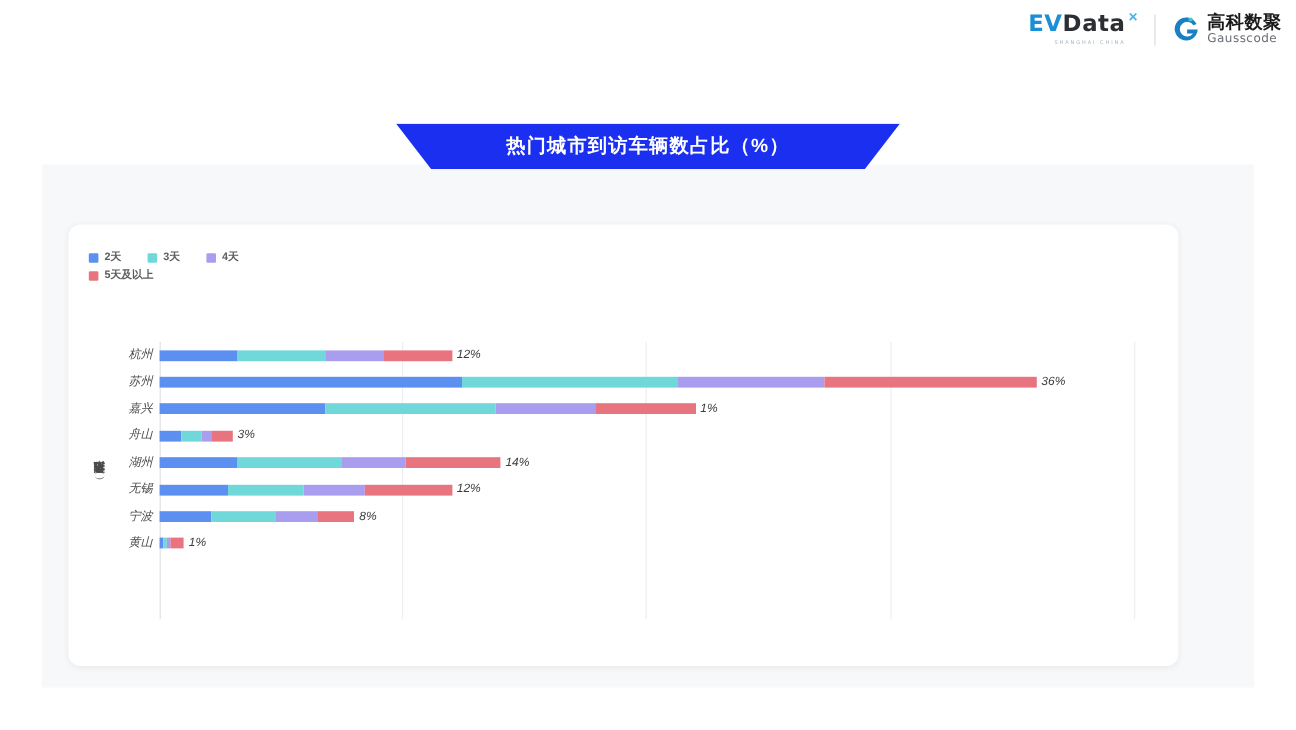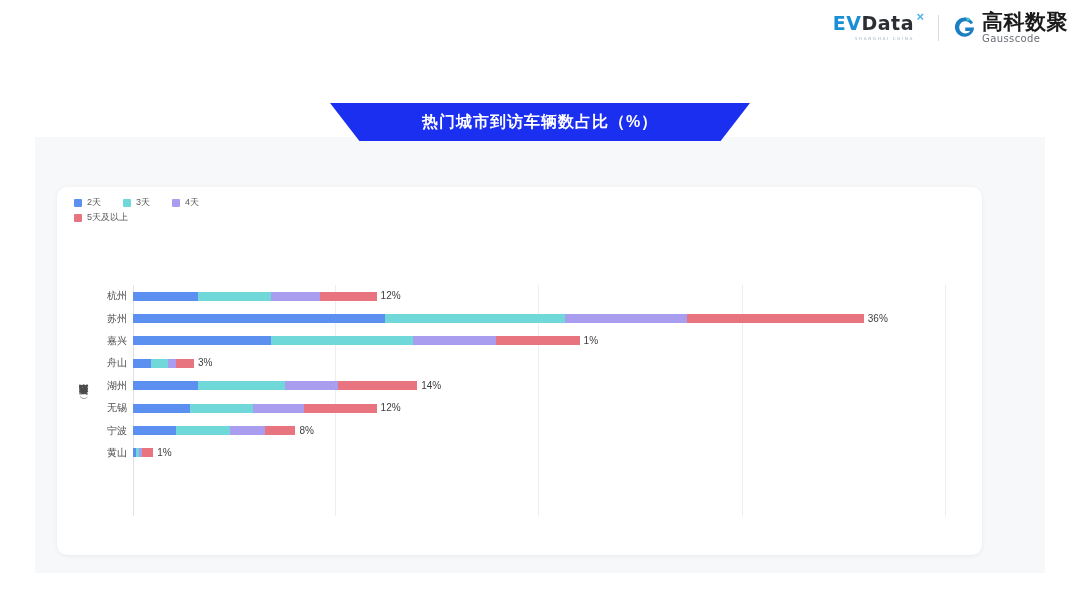--- a/index.html
+++ b/index.html
@@ -79,21 +79,21 @@
     width: 23px;
     height: 23px;
     position: relative;
   }
   .logo-gauss .texts {
     display: flex;
     flex-direction: column;
     line-height: 1;
   }
   .logo-gauss .cn {
-    font-size: 21px;
+    font-size: 15px;
     font-weight: bold;
     color: #1b1b1b;
     letter-spacing: 0.5px;
   }
   .logo-gauss .en {
     font-size: 10px;
     color: #6a6f75;
     letter-spacing: 0.4px;
     margin-top: 2px;
     font-family: "DejaVu Sans", sans-serif;
@@ -137,22 +137,23 @@
     height: 368px;
     background: #ffffff;
     border-radius: 10px;
     box-shadow: 0 1px 5px rgba(0,0,0,0.06);
   }
 
   
   .legend {
     position: absolute;
     left: 17px;
-    top: 8px;
+    top: 20px;
     width: 320px;
+    font-weight: bold;
   }
   .legend-row {
     display: flex;
     align-items: center;
     height: 15px;
   }
   .legend-item {
     display: flex;
     align-items: center;
     font-size: 9px;
@@ -214,20 +215,21 @@
     position: absolute;
     left: 0;
     top: 98px;
     width: 925px;
   }
   .row {
     position: relative;
     height: 22.4px;
     display: flex;
     align-items: center;
+    font-style: italic;
   }
   .row-label {
     position: absolute;
     left: 0;
     width: 70px;
     text-align: right;
     font-size: 10px;
     color: #4a4a4a;
     line-height: 1;
   }

